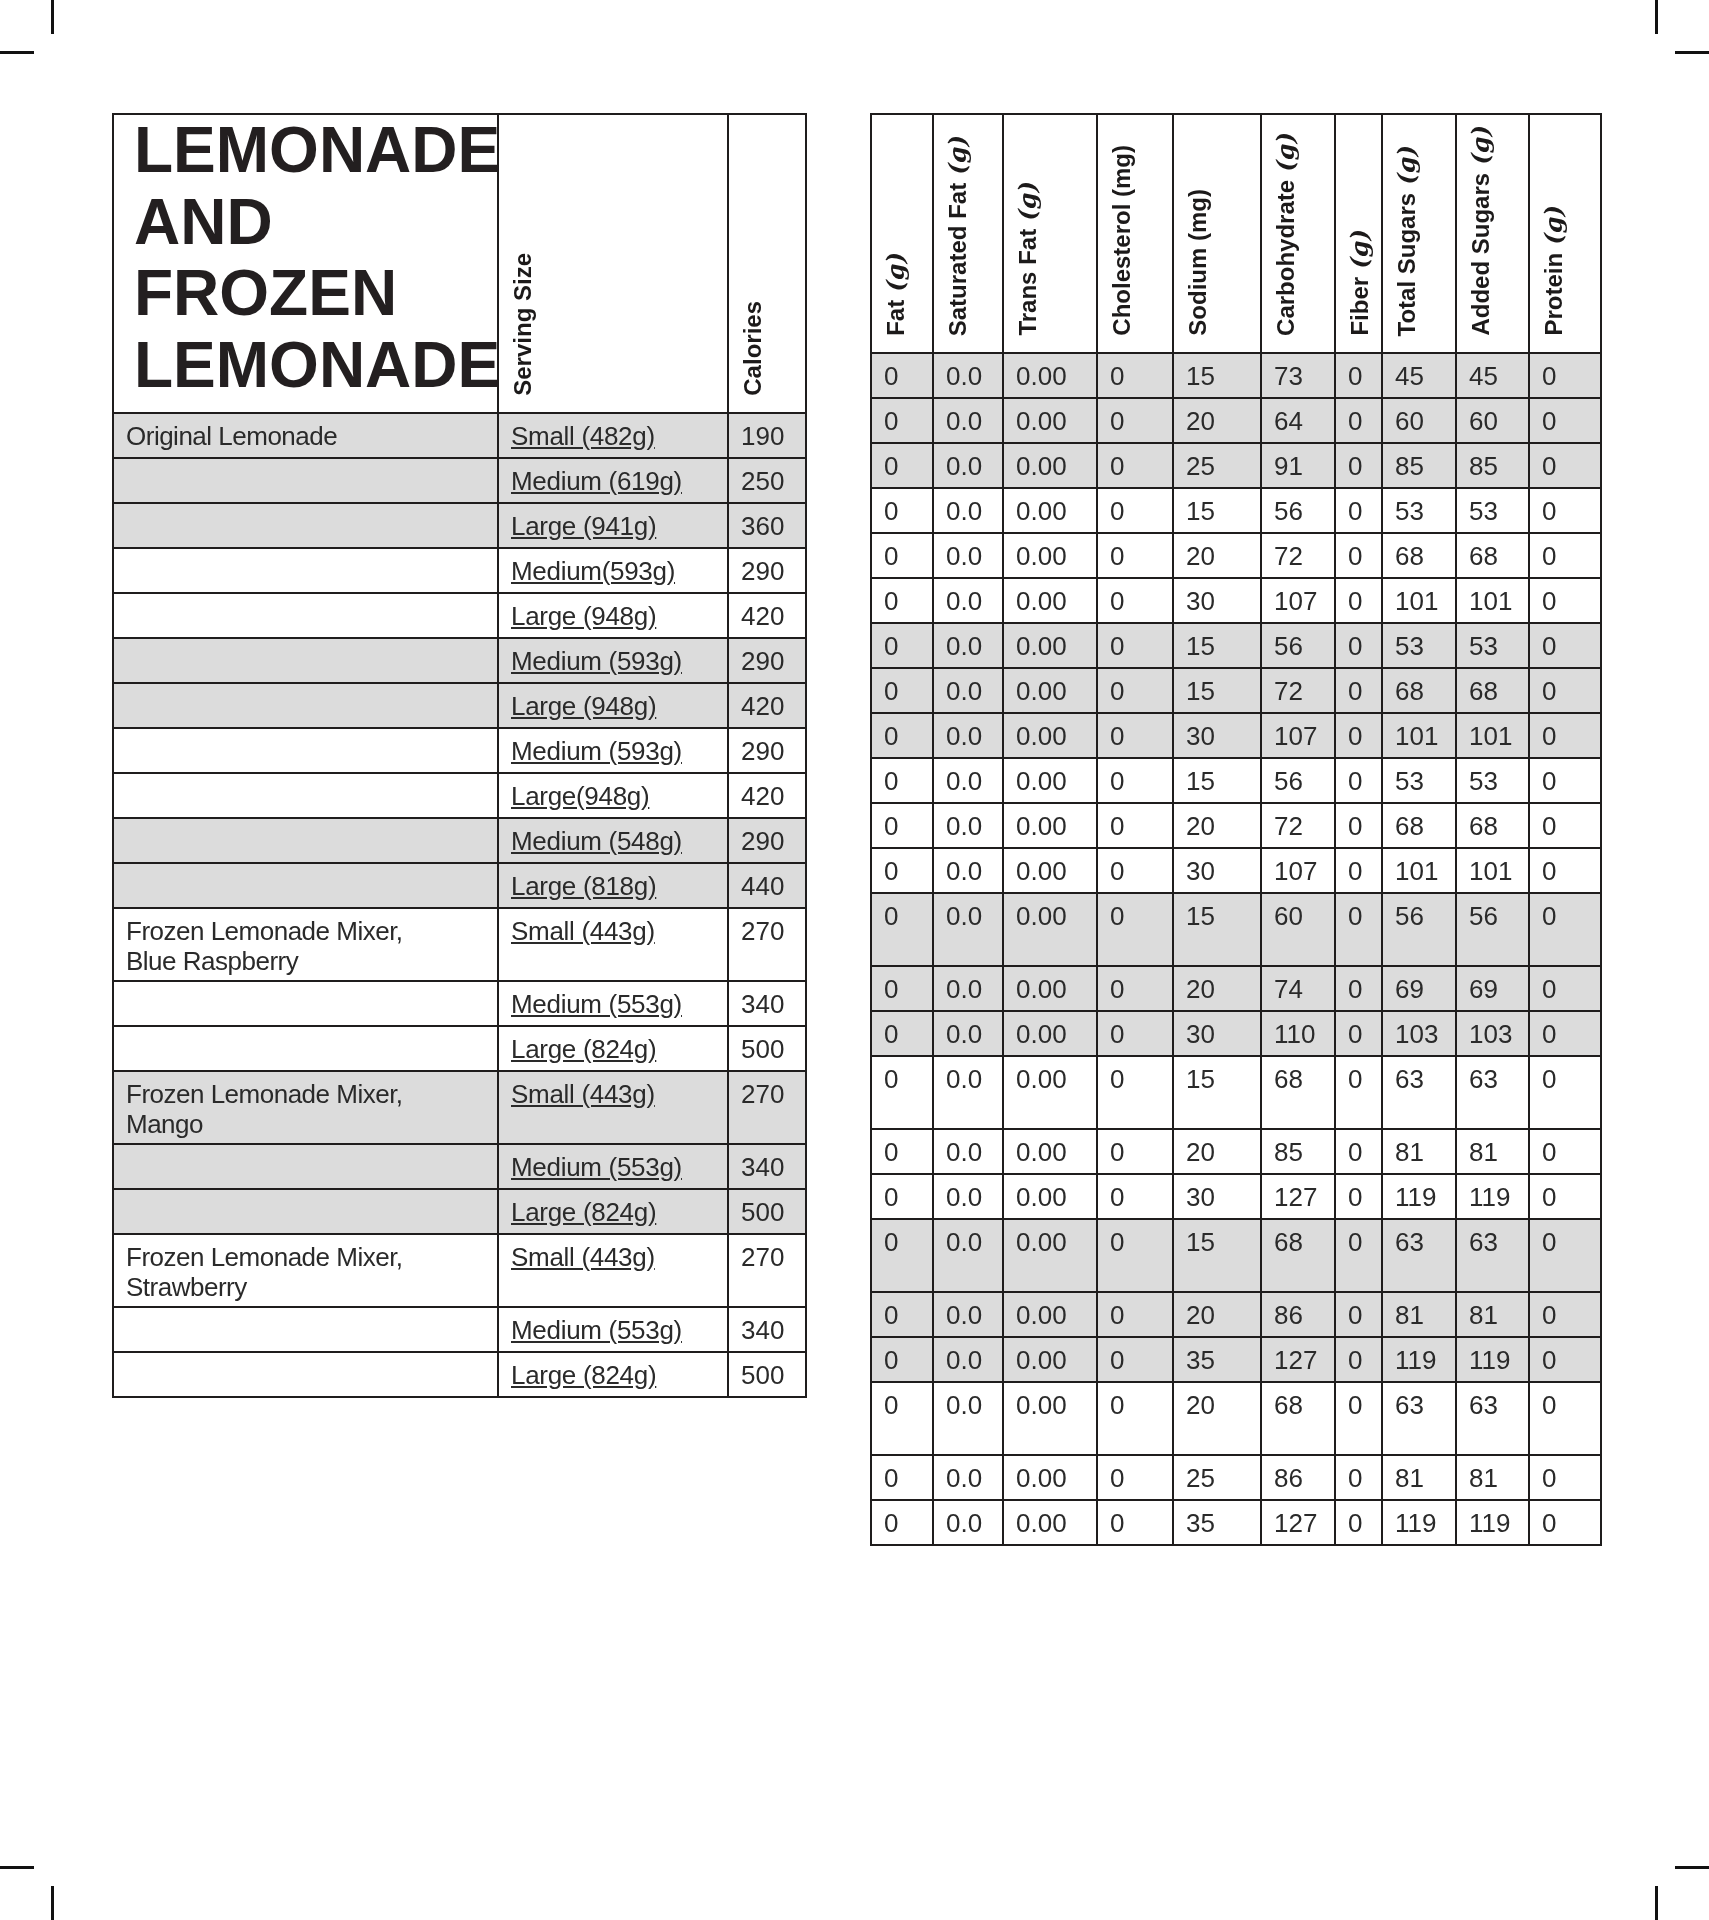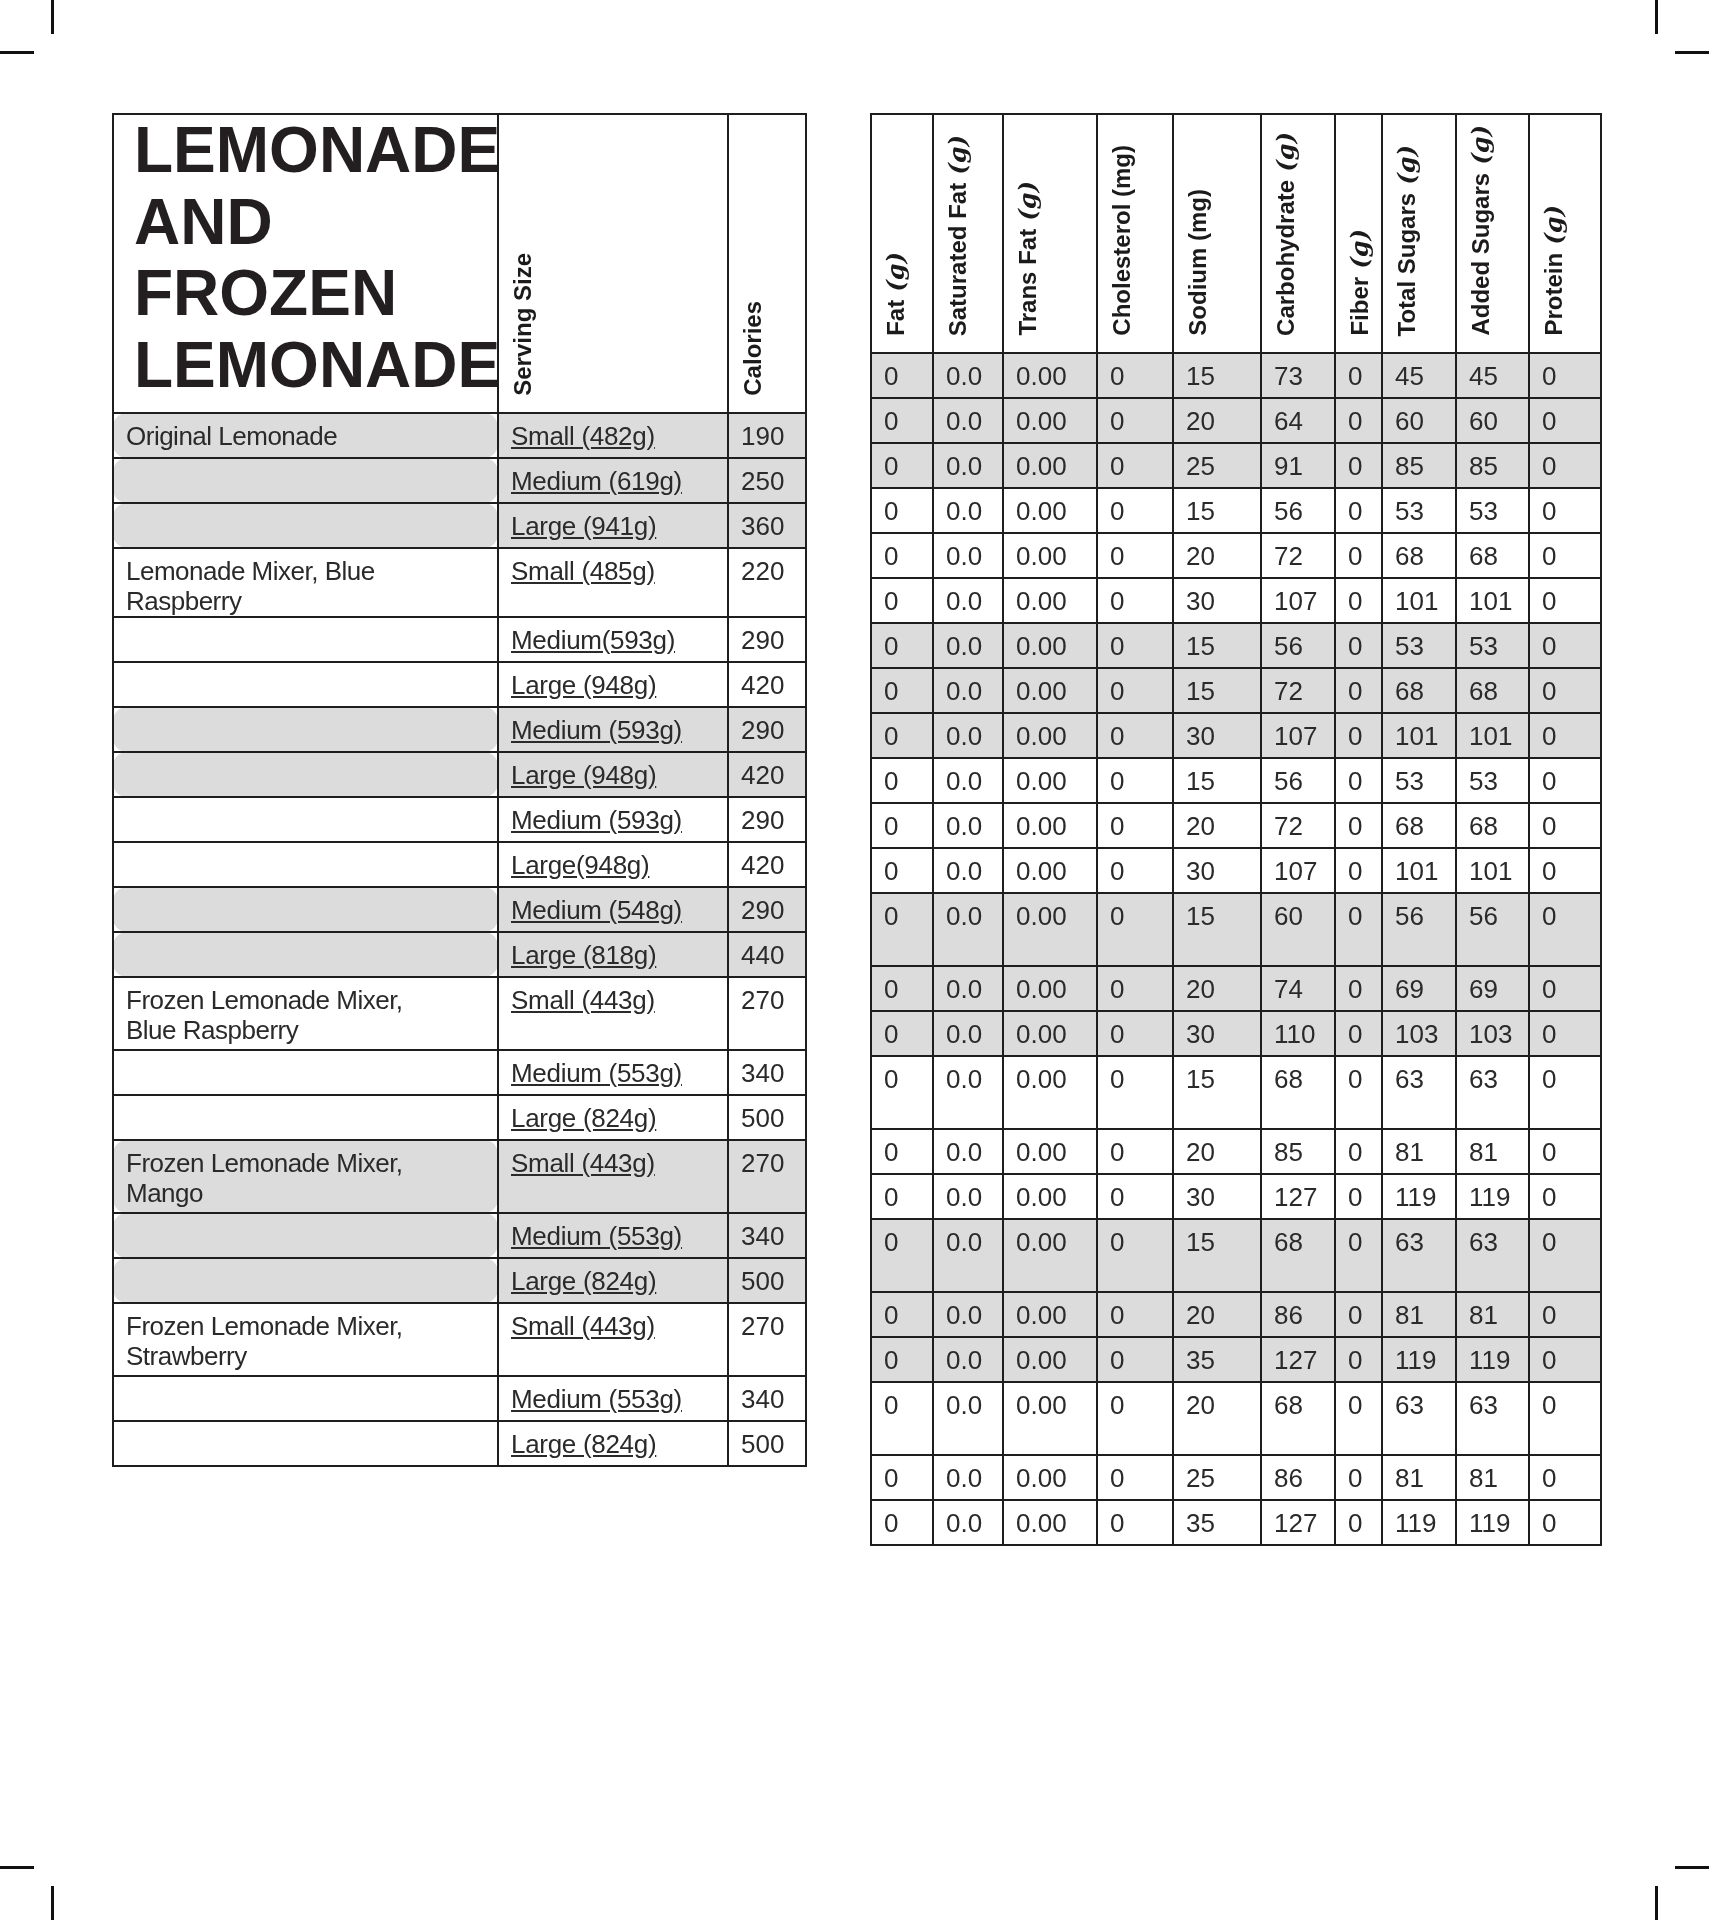--- a/index.html
+++ b/index.html
@@ -42,21 +42,21 @@
   }
 
   td{
     font-size:26px;line-height:30px;vertical-align:top;
     text-align:left;padding:7px 6px 0 12px;color:var(--text);
     overflow:hidden;
   }
   tr{height:45px;}
   tr.tall{height:73px;}
   tr.shaded td{background:var(--row-shade);}
-  .c-name{white-space:pre-line;letter-spacing:-0.5px;border-radius:14px;}
+  .c-name{white-space:pre-line;letter-spacing:-0.5px;}
   .c-serving{letter-spacing:-0.3px;text-decoration:underline;}
 </style>
 </head>
 <body>
 
 <div class="crop v" style="left:51px;top:0;"></div>
 <div class="crop h" style="left:0;top:51px;"></div>
 <div class="crop v" style="left:1655px;top:0;"></div>
 <div class="crop h" style="left:1675px;top:51px;"></div>
 <div class="crop v" style="left:51px;top:1886px;"></div>
@@ -93,25 +93,20 @@
   </tr>
       <tr class="shaded">
     <td class="c-name"></td>
     <td class="c-serving">Medium (619g)</td>
     <td class="c-cal">250</td>
   </tr>
       <tr class="shaded">
     <td class="c-name"></td>
     <td class="c-serving">Large (941g)</td>
     <td class="c-cal">360</td>
-  </tr>
-      <tr>
-    <td class="c-name">Lemonade Mixer, Blue Raspberry</td>
-    <td class="c-serving">Small (485g)</td>
-    <td class="c-cal">220</td>
   </tr>
       <tr>
     <td class="c-name"></td>
     <td class="c-serving">Medium(593g)</td>
     <td class="c-cal">290</td>
   </tr>
       <tr>
     <td class="c-name"></td>
     <td class="c-serving">Large (948g)</td>
     <td class="c-cal">420</td>

